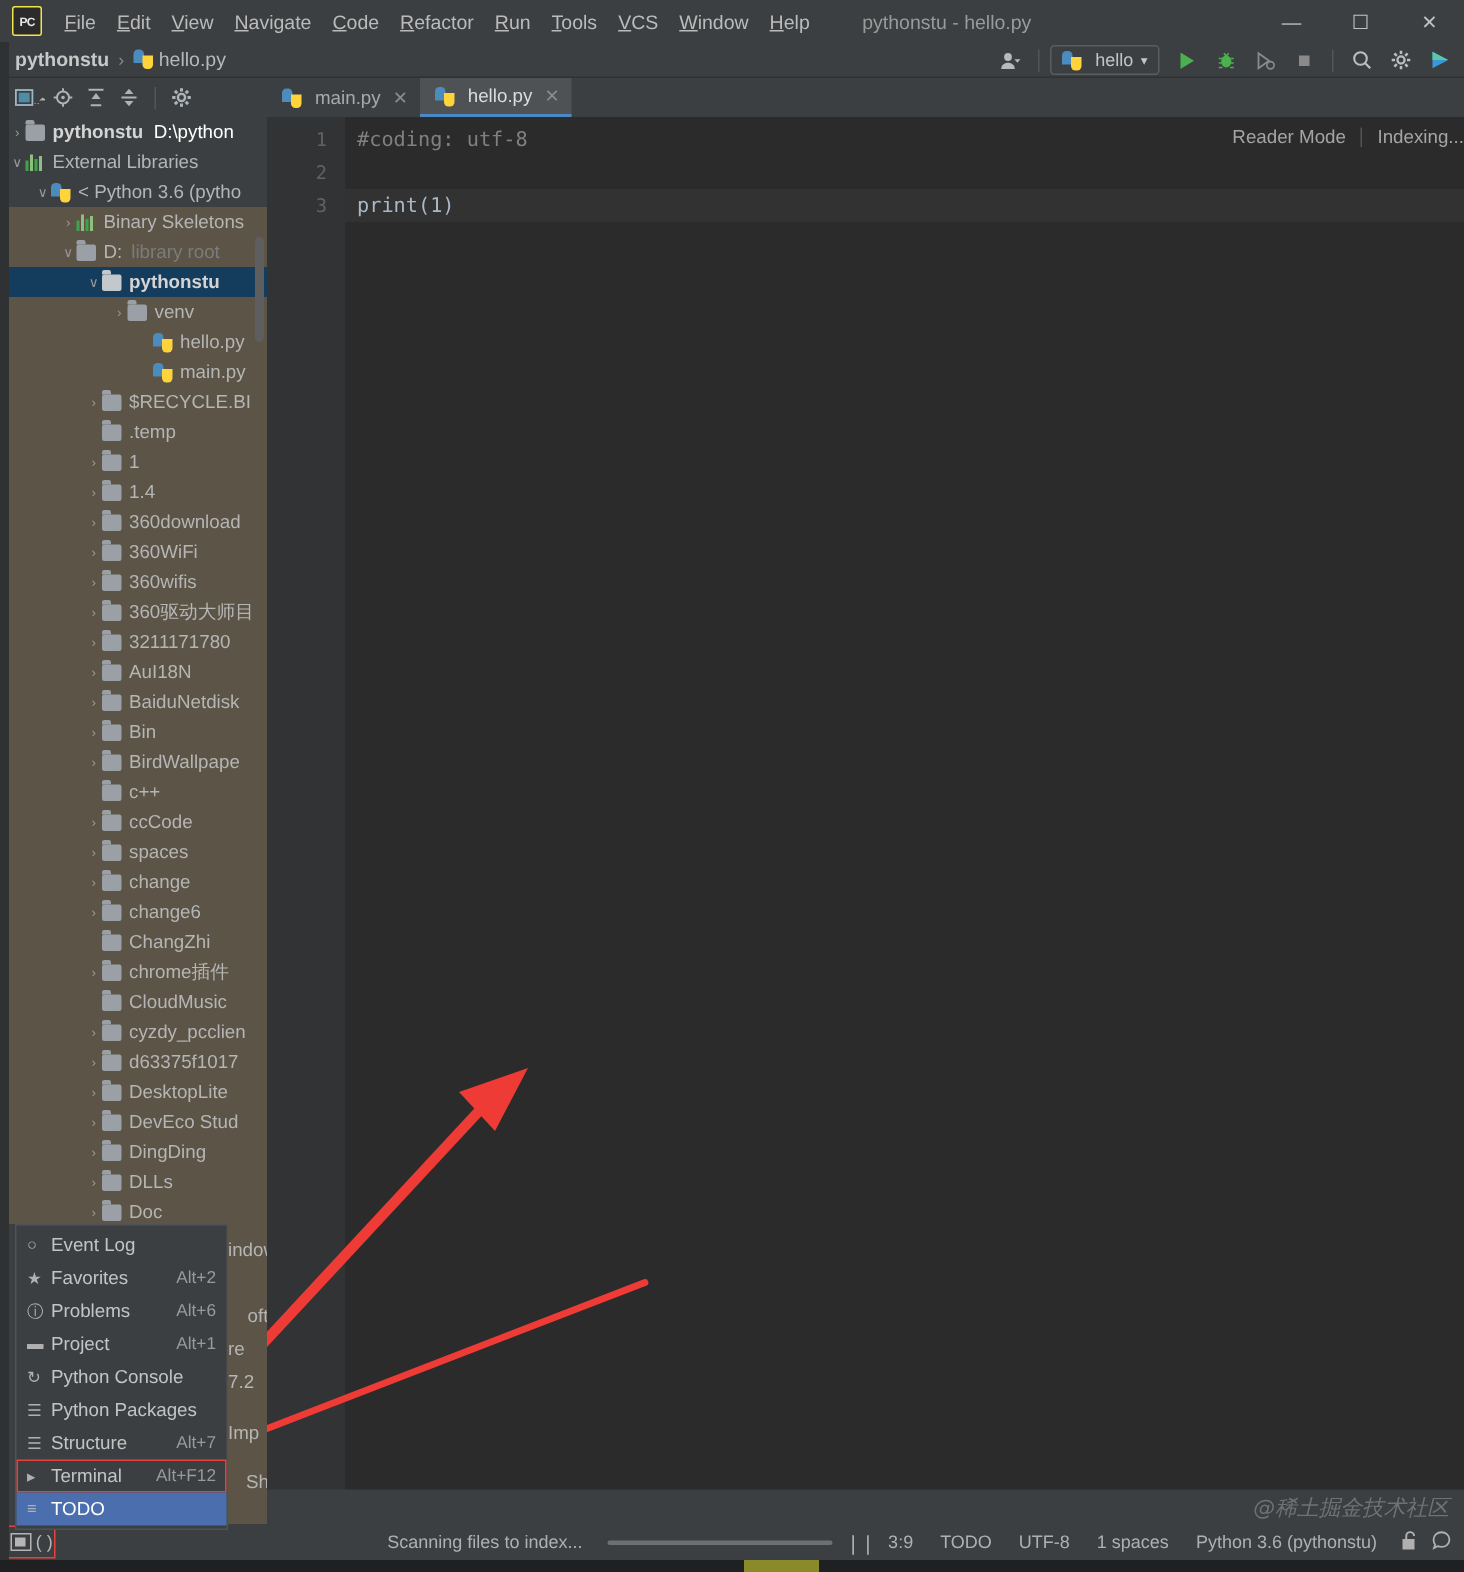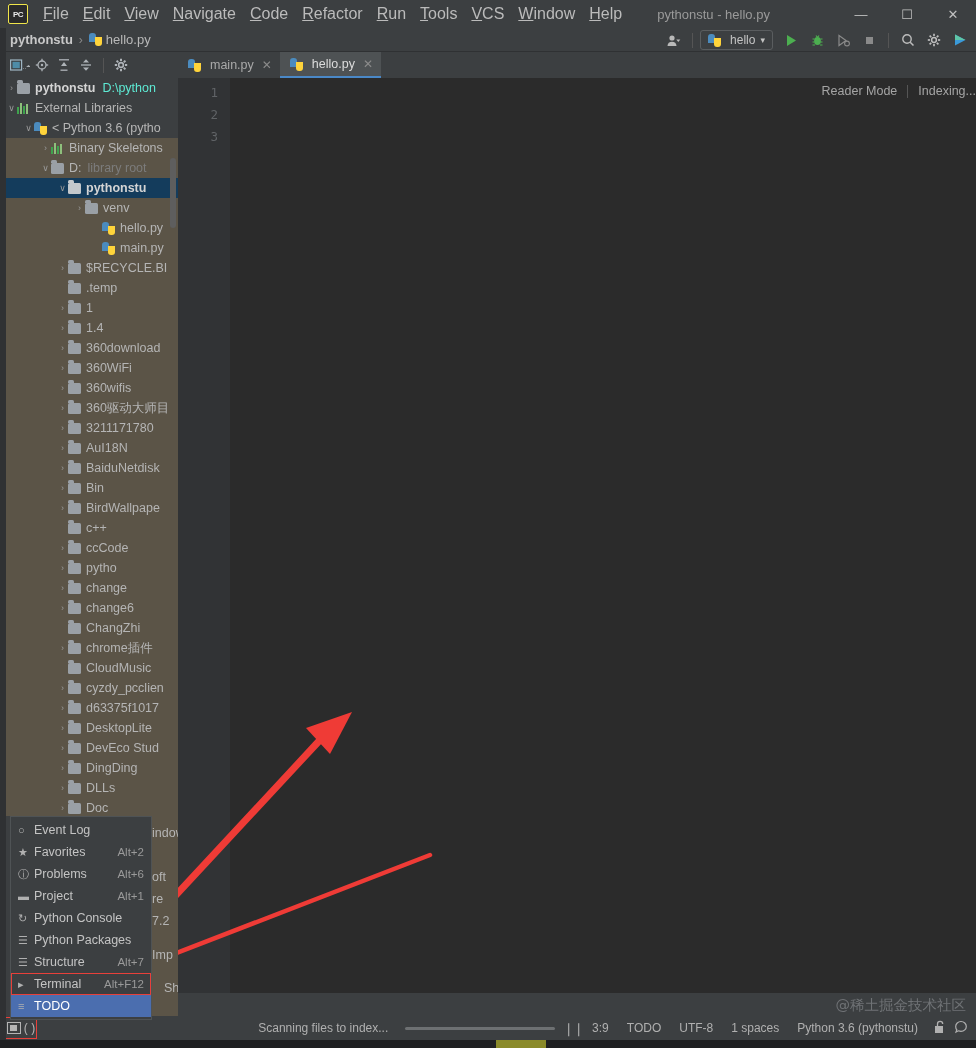--- a/index.html
+++ b/index.html
@@ -17,21 +17,21 @@
     background: #3c3f41; display: flex; align-items: center;
   }
   .pc-logo {
     width: 20px; height: 20px; margin-left: 8px; margin-right: 8px;
     background: #2b2b2b; border: 1.5px solid #f0e54a; border-radius: 2px;
     color: #e8e8e8; font-size: 8px; font-weight: bold;
     display: flex; align-items: center; justify-content: center;
     letter-spacing: -0.5px; flex: none;
   }
   .menu-item {
-    color: #bbbbbb; font-size: 16px; padding: 3px 7px; white-space: nowrap;
+    color: #bbbbbb; font-size: 13px; padding: 3px 7px; white-space: nowrap;
   }
   .menu-item span.mn { text-decoration: underline; }
   .win-title {
     color: #9a9a9a; font-size: 13px; margin-left: 28px; white-space: nowrap;
   }
   .win-ctrl-group {
     position: absolute; right: 0; top: 0; height: 28px;
     display: flex; align-items: center;
   }
   .win-ctrl {
@@ -111,21 +111,21 @@
     width: 13px; flex: none; margin-right: 5px; height: 11px;
     display: flex; align-items: flex-end; gap: 1px;
   }
   .libico i { width: 2px; background: #6aa84f; display: block; }
   .libico i:nth-child(1){height:7px;background:#3fa34d}
   .libico i:nth-child(2){height:11px;background:#8ec07c}
   .libico i:nth-child(3){height:8px;background:#3fa34d}
   .libico i:nth-child(4){height:10px;background:#8ec07c}
   .pyfile { width: 13px; flex: none; margin-right: 5px; }
   .tlabel.bold { font-weight: bold; color: #d4d4d4; }
-  .tpath { color: #5eead4; margin-left: 7px; }
+  .tpath { color: #ffffff; margin-left: 7px; }
   .tdim { color: #7c7c7c; margin-left: 6px; }
 
   .tree-scroll {
     position: absolute; left: 170px; top: 80px; width: 6px; height: 70px;
     background: #5e5e5e; border-radius: 3px;
   }
   .left-marker {
     position: absolute; left: 0px; top: 160px; width: 3px; height: 55px;
     background: #d0744c;
   }
@@ -213,21 +213,21 @@
   .sq-ico { width: 14px; height: 12px; border: 1.5px solid #b5b5b5; position: relative; }
   .sq-ico::after { content:''; position:absolute; left:2px; top:2px;
                    width: 7px; height: 6px; background:#b5b5b5; }
   .sb-item { margin: 0 9px; white-space: nowrap; }
   .progress-track {
     width: 150px; height: 3px; background: #6d7072; border-radius: 2px; margin: 0 8px;
   }
   .pause-ico { color: #b0b0b0; letter-spacing: -1px; font-size: 13px; }
   .watermark {
     position: absolute; right: 10px; top: 996px; color: #6f7275;
-    font-size: 14.5px; font-family: "DejaVu Sans", sans-serif; z-index: 5;
+    font-size: 14.5px; font-family: "DejaVu Sans", sans-serif; z-index: 5; font-style: italic;
   }
   .taskbar {
     position: absolute; left: 0; top: 1040px; width: 976px; height: 8px;
     background: #1f2022;
   }
   .taskbar-hl { position:absolute; left: 496px; top: 0; width: 50px; height: 8px;
                 background: #8a8a2a; }
   .lscroll {
     position: absolute; left: 0px; top: 28px; width: 6px; height: 1012px;
     background: #2f3133;
@@ -526,21 +526,21 @@
           <span class="tlabel">c++</span>
         </div>
         <div class="trow dim" style="padding-left: 57px;">
           <span class="arrow">›</span>
           <span class="folder"></span>
           <span class="tlabel">ccCode</span>
         </div>
         <div class="trow dim" style="padding-left: 57px;">
           <span class="arrow">›</span>
           <span class="folder"></span>
-          <span class="tlabel">pytho</span>
+          <span class="tlabel">spaces</span>
         </div>
         <div class="trow dim" style="padding-left: 57px;">
           <span class="arrow">›</span>
           <span class="folder"></span>
           <span class="tlabel">change</span>
         </div>
         <div class="trow dim" style="padding-left: 57px;">
           <span class="arrow">›</span>
           <span class="folder"></span>
           <span class="tlabel">change6</span>
@@ -595,21 +595,21 @@
           <span class="folder"></span>
           <span class="tlabel">Doc</span>
         </div>
       </div>
     <div class="tree-scroll"></div>
   </div>
 
   <div style="position:absolute;left:152px;top:816px;width:26px;height:200px;background:#5b5447;z-index:30;overflow:hidden">
     <div id="obscured" style="font-size:12.5px;color:#b5b5b5">
         <div style="position: absolute; left: 0px; top: 10px; white-space: nowrap;">indow</div>
-        <div style="position: absolute; left: 0px; top: 54px; white-space: nowrap;">oft</div>
+        <div style="position: absolute; left: 13px; top: 54px; white-space: nowrap;">oft</div>
         <div style="position: absolute; left: 0px; top: 76px; white-space: nowrap;">re</div>
         <div style="position: absolute; left: 0px; top: 98px; white-space: nowrap;">7.2</div>
         <div style="position: absolute; left: 0px; top: 132px; white-space: nowrap;">Imp</div>
         <div style="position: absolute; left: 0px; top: 165px; white-space: nowrap; padding-left: 12px;">Shar</div>
       </div>
   </div>
 
   <div class="tabbar">
     <div id="tabs" style="display:flex;align-items:flex-end">
         <div class="tab">
@@ -632,20 +632,25 @@
         <div class="gnum">3</div>
       </div>
   </div>
 
   <div class="editor">
     <div class="editor-head">
       <span>Reader Mode</span>
       <span class="sep"></span>
       <span style="margin-right:0">Indexing...</span>
     </div>
+    <div id="code-lines" style="padding-top:4px">
+        <div class="codeline c-comment">#coding: utf-8</div>
+        <div class="codeline c-code"></div>
+        <div class="codeline c-code cur-line">print(1)</div>
+      </div>
   </div>
 
 
   <svg class="arrow-svg" width="976" height="1048">
 
     <line x1="320" y1="740" x2="60" y2="1020" stroke="#ef3b36" stroke-width="7" stroke-linecap="round"></line>
     <polygon points="352,712 306,728 330,754" fill="#ef3b36"></polygon>
 
     <line x1="430" y1="855" x2="55" y2="1000" stroke="#ef3b36" stroke-width="4.5" stroke-linecap="round"></line>
 

